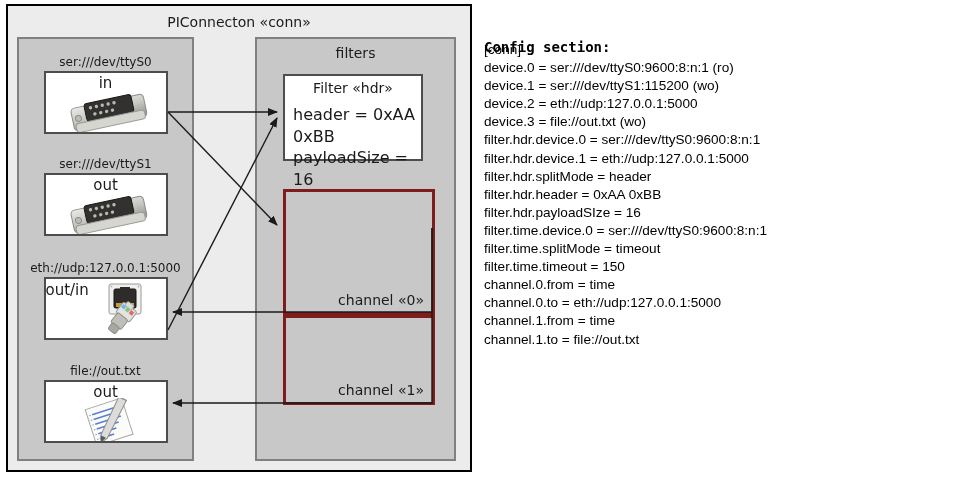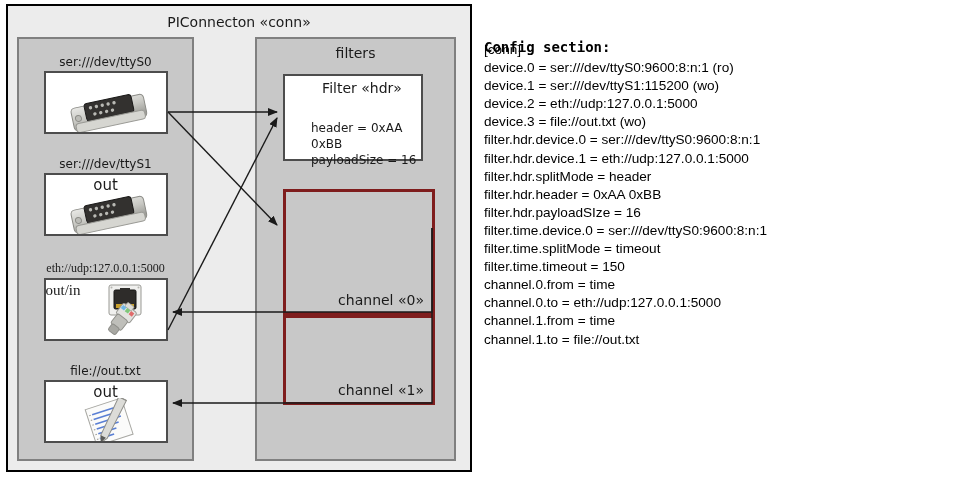--- a/index.html
+++ b/index.html
@@ -92,32 +92,31 @@
     position: absolute;
     z-index: 2;
   }
 
   
   .filter-box {
     position: absolute;
     background: #ffffff;
     border: 2px solid #4d4d4d;
     box-sizing: border-box;
-    padding-left: 18px;
   }
   .filter-title {
     text-align: center;
     font-size: 14px;
     color: #1a1a1a;
     margin-top: 4px;
   }
   .filter-attrs {
-    font-size: 12px;
-    color: #1a1a1a;
-    margin-top: 24px;
+    font-size: 16px;
+    color: #1a1a1a;
+    margin-top: 8px;
     padding-left: 8px;
     line-height: 1.35;
   }
 
   
   .channel-box {
     position: absolute;
     background: #c8c8c8;
     border: 3px solid #7f1d1d;
     box-sizing: border-box;
@@ -171,20 +170,21 @@
 
   <div class="outer-box">
     <div class="outer-title">PIConnecton «conn»</div>
   </div>
 
   <div class="panel" id="panel-devices">
 
     <div class="dev-group" style="top:16px;">
       <div class="dev-label">ser:///dev/ttyS0</div>
       <div class="dev-box">
+        <div class="dev-io">in</div>
         <span class="dev-icon" style="left:20px; top:20px;">
           <svg width="86" height="40" viewBox="0 0 86 40">
             <defs>
               <linearGradient id="serGrad" x1="0" y1="0" x2="0.3" y2="1">
                 <stop offset="0%" stop-color="#e9e9e6"></stop>
                 <stop offset="55%" stop-color="#c9c9c4"></stop>
                 <stop offset="100%" stop-color="#9e9e99"></stop>
               </linearGradient>
             </defs>
             <g transform="rotate(-12 43 20)">
@@ -230,21 +230,21 @@
                   <circle cx="47" cy="18" r="1.7"></circle>
               </g>
               <rect x="8" y="24" width="70" height="9" rx="3" fill="#d6d6d1" stroke="#9a9a95" stroke-width="1"></rect>
               <circle cx="12" cy="19" r="3" fill="#bcbcb7" stroke="#8e8e89" stroke-width="1"></circle>
             </g>
           </svg>
         </span>
       </div>
     </div>
 
-    <div class="dev-group" style="top:222px;font-family:Liberation Serif, serif;">
+    <div class="dev-group" style="top:222px;">
       <div class="dev-label" style="font-size:12px;">eth://udp:127.0.0.1:5000</div>
       <div class="dev-box">
         <div class="dev-io left">out/in</div>
         <span class="dev-icon" style="left:55px; top:2px;">
           <svg width="66" height="58" viewBox="0 0 66 58">
             <rect x="8" y="3" width="32" height="30" rx="2" fill="#f0f0ee" stroke="#9a9a95" stroke-width="1"></rect>
             <rect x="13" y="8" width="22" height="19" rx="1.5" fill="#2e2c2a" stroke="#171615" stroke-width="1"></rect>
             <rect x="19" y="6" width="10" height="6" fill="#2e2c2a"></rect>
             <rect x="15" y="22" width="18" height="4" fill="#c9a02c"></rect>
             <circle cx="10.5" cy="5.5" r="1" fill="#b5b5b0"></circle>

